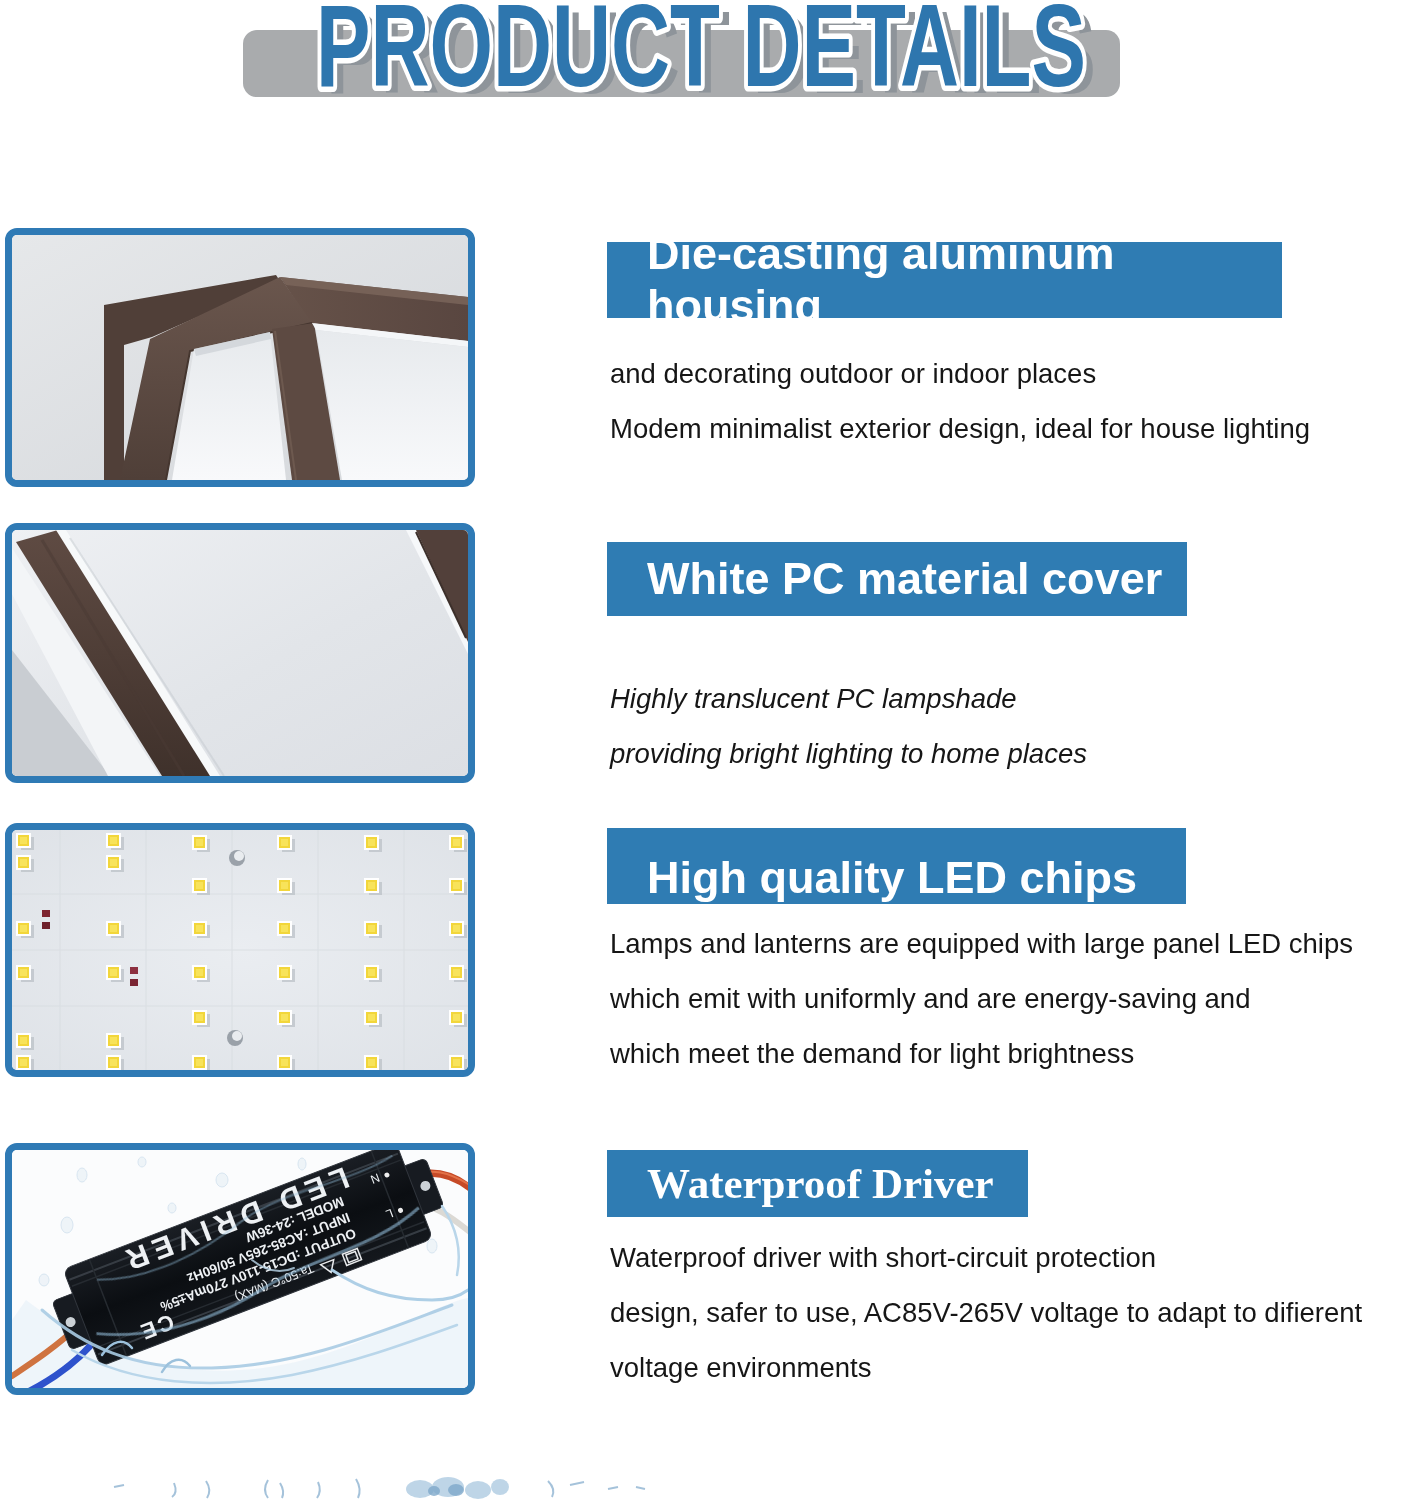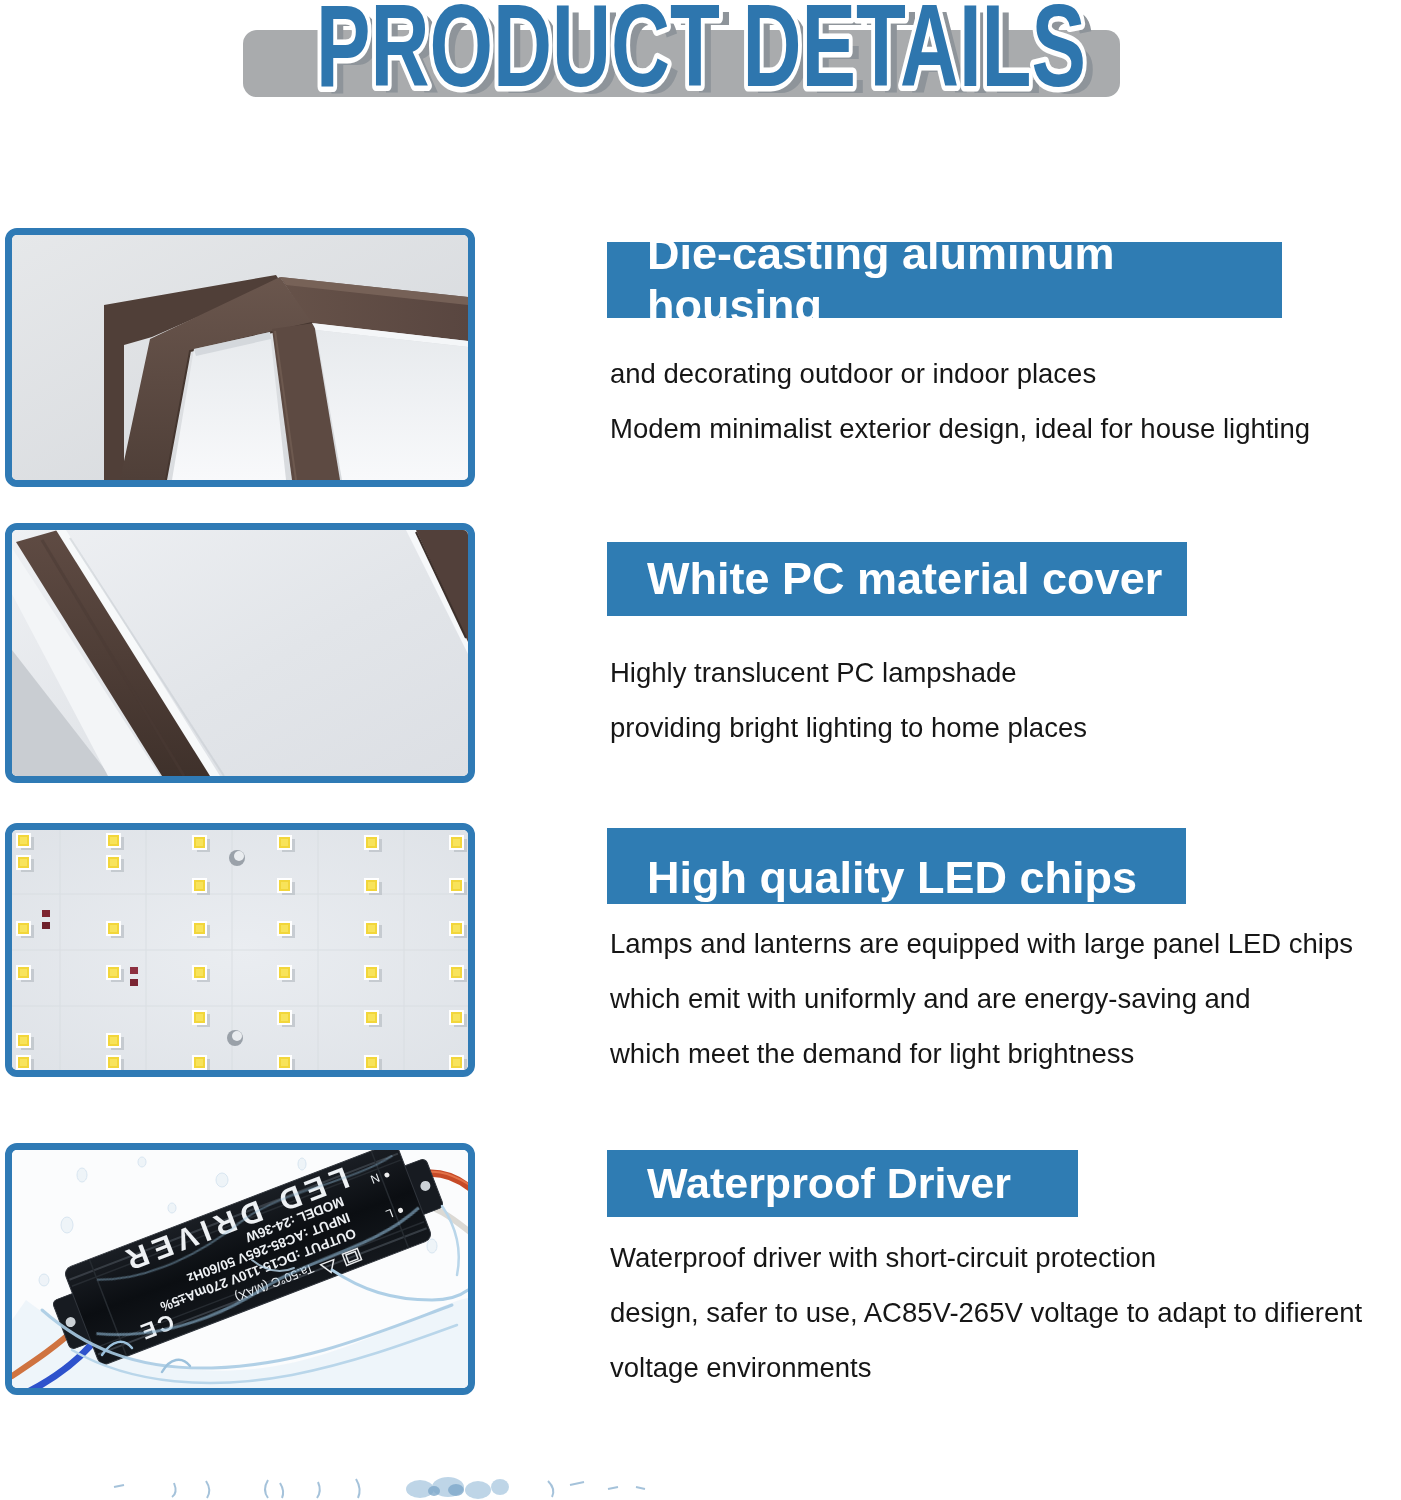--- a/index.html
+++ b/index.html
@@ -22,27 +22,27 @@
   #frame3{left:5px;top:823px;width:470px;height:254px;}
   #frame4{left:5px;top:1143px;width:470px;height:252px;}
   .frame svg{display:block;width:100%;height:100%;}
 
   
   .banner{position:absolute;background:#2f7cb3;color:#ffffff;font-weight:bold;font-size:45px;
           display:flex;align-items:center;padding-left:40px;box-sizing:border-box;}
   #banner1{left:607px;top:242px;width:675px;height:76px;}
   #banner2{left:607px;top:542px;width:580px;height:74px;align-items:center;}
   #banner3{left:607px;top:828px;width:579px;height:76px;align-items:flex-end;}
-  #banner4{left:607px;top:1150px;width:471px;height:67px;font-size:43px;}
+  #banner4{left:607px;top:1150px;width:421px;height:67px;font-size:43px;font-family:Liberation Serif, serif;}
 
   
   .body-text{position:absolute;font-size:27.5px;color:#161616;line-height:55px;white-space:nowrap;}
   .body-text p{margin:0;}
   #body1{left:610px;top:346px;}
-  #body2{left:610px;top:645px;}
+  #body2{left:610px;top:671px;font-style:italic;}
   #body3{left:610px;top:916px;}
   #body4{left:610px;top:1230px;}
 
   
   .drv{font-family:"Liberation Sans",sans-serif;fill:#eef1f4;}
   .overflow-splash{position:absolute;left:100px;top:1477px;}
 </style>
 </head>
 <body>
 

